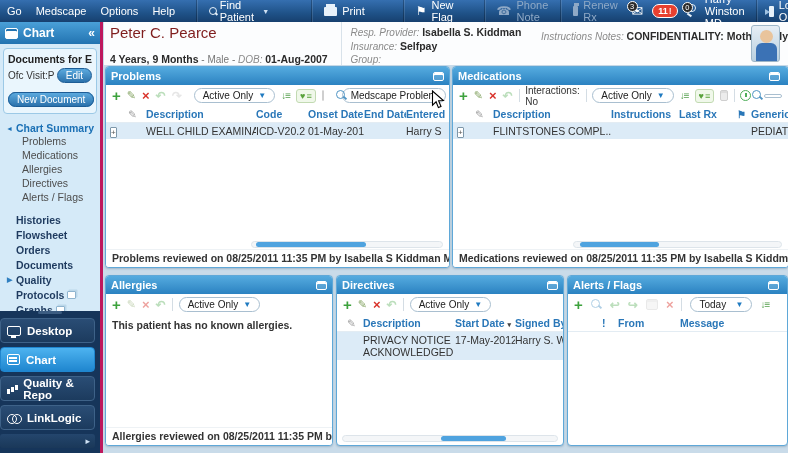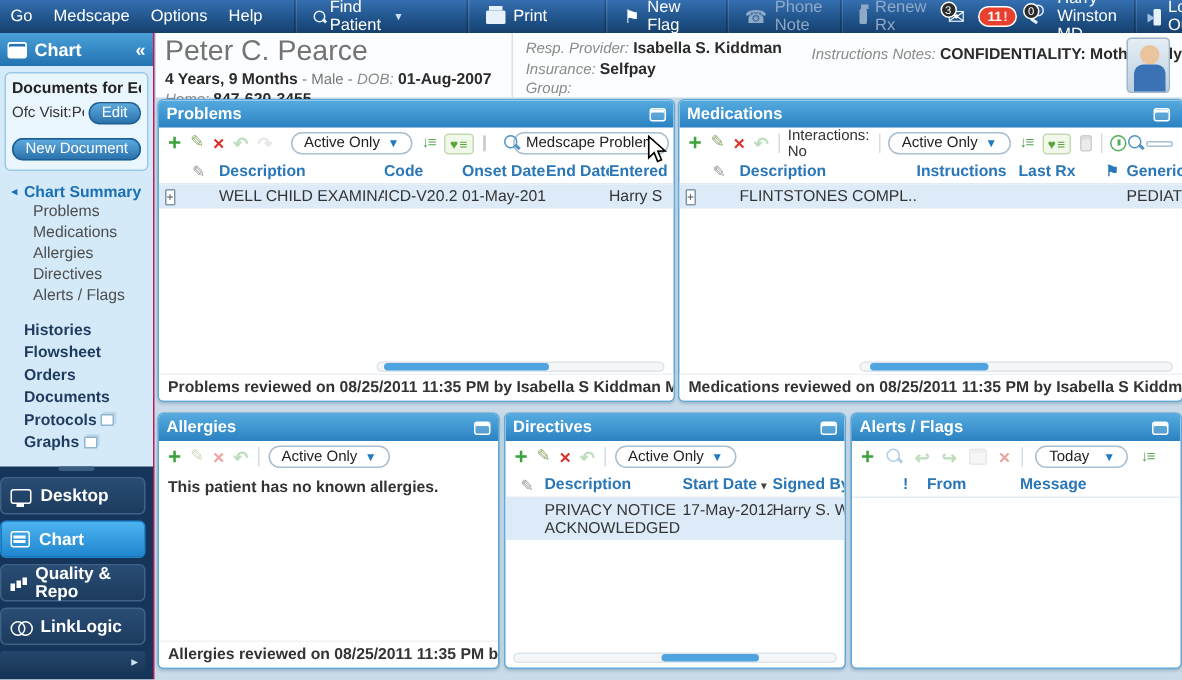--- a/index.html
+++ b/index.html
@@ -36,21 +36,21 @@
   .key-ic::after { content:""; position:absolute; left:0; bottom:0; width:5px; height:1.5px;
     background:#e7f1fa; transform:rotate(35deg); }
   .door-ic { position:relative; width:9px; height:11px; background:#e7f1fa; border-radius:1px; display:inline-block; }
   .door-ic::after { content:""; position:absolute; left:-4px; top:3px; border-left:5px solid #9fc1e0;
     border-top:3px solid transparent; border-bottom:3px solid transparent; }
   .bottle-ic { position:relative; width:7px; height:10px; background:#8fa9c6; border-radius:1px; display:inline-block; }
   .bottle-ic::before { content:""; position:absolute; left:1px; top:-3px; width:5px; height:3px; background:#8fa9c6; }
 
   
   .sidebar { position:absolute; left:0; top:22px; width:103px; height:431px;
-    background:#d5eaf8; border-right:1px solid #be185d; display:flex; flex-direction:column; }
+    background:#d5eaf8; border-right:3px solid #be185d; display:flex; flex-direction:column; }
   .side-title { height:22px; background:linear-gradient(#4aa0d8,#2273b1); display:flex; align-items:center;
     color:#fff; font-weight:bold; font-size:12px; padding:0 5px; gap:5px; flex:0 0 auto; }
   .side-title .menu-box { width:13px; height:11px; border:1.5px solid #fff; border-radius:2px;
     box-shadow:inset 0 2px 0 #2273b1, inset 0 4px 0 #fff; background:#fff; }
   .side-collapse { margin-left:auto; font-size:12px; font-weight:bold; }
   .doc-box { margin:4px 3px 2px 3px; background:#eaf6fd; border:1px solid #9cc9e6; border-radius:4px;
     padding:4px 4px 6px 4px; }
   .doc-title { font-weight:bold; font-size:10.5px; color:#222; white-space:nowrap; overflow:hidden; }
   .doc-row { display:flex; align-items:center; gap:3px; margin-top:3px; }
   .doc-sub { font-size:10px; color:#333; white-space:nowrap; overflow:hidden; }
@@ -86,22 +86,22 @@
     box-shadow:4px -2px 0 #fff, 8px -4px 0 #fff; }
   .nic-link { position:relative; width:14px; height:10px; }
   .nic-link::before, .nic-link::after { content:""; position:absolute; top:1px; width:8px; height:8px;
     border:1.5px solid #fff; border-radius:50%; }
   .nic-link::before { left:0; } .nic-link::after { left:5px; }
 
   
   .pt-header { position:absolute; left:104px; top:22px; width:684px; height:43px; background:#fcfdfe;
     display:flex; font-size:10px; }
   .pt-col1 { width:243px; padding:2px 0 0 6px; }
-  .pt-name { font-size:19px; color:#737373; }
-  .pt-line { margin-top:1px; color:#777; }
+  .pt-name { font-size:15px; color:#7f1d1d; }
+  .pt-line { margin-top:12px; color:#777; }
   .pt-col2 { width:196px; border-left:1px solid #d8e2ea; padding:4px 0 0 8px; }
   .pt-col3 { flex:1; padding:4px 0 0 8px; }
   .lab { font-style:italic; color:#8a8a8a; }
   .val { font-weight:bold; color:#2b2b2b; font-size:10.5px; }
   .pt-row { margin-bottom:2px; white-space:nowrap; overflow:hidden; }
   .photo { position:absolute; right:8px; top:3px; width:29px; height:37px; border:1px solid #9db6c8;
     border-radius:3px; background:linear-gradient(#e6eef5,#b9d0e0); overflow:hidden; }
   .photo .head { position:absolute; left:8px; top:4px; width:13px; height:13px; background:#e9c49c; border-radius:50%; }
   .photo .body { position:absolute; left:4px; top:17px; width:21px; height:20px; background:#3b72b5; border-radius:6px 6px 0 0; }
 
@@ -234,20 +234,24 @@
     <div class="tree-item">
         <span>Flowsheet</span>
       </div>
     <div class="tree-item">
         <span>Orders</span>
       </div>
     <div class="tree-item">
         <span>Documents</span>
       </div>
     <div class="tree-item">
+        <span class="tri">▶</span>
+        <span>Quality</span>
+      </div>
+    <div class="tree-item">
         <span>Protocols</span>
         <span class="win-ic"></span>
       </div>
     <div class="tree-item">
         <span>Graphs</span>
         <span class="win-ic"></span>
       </div>
 
   </div>
   <div class="side-nav">

